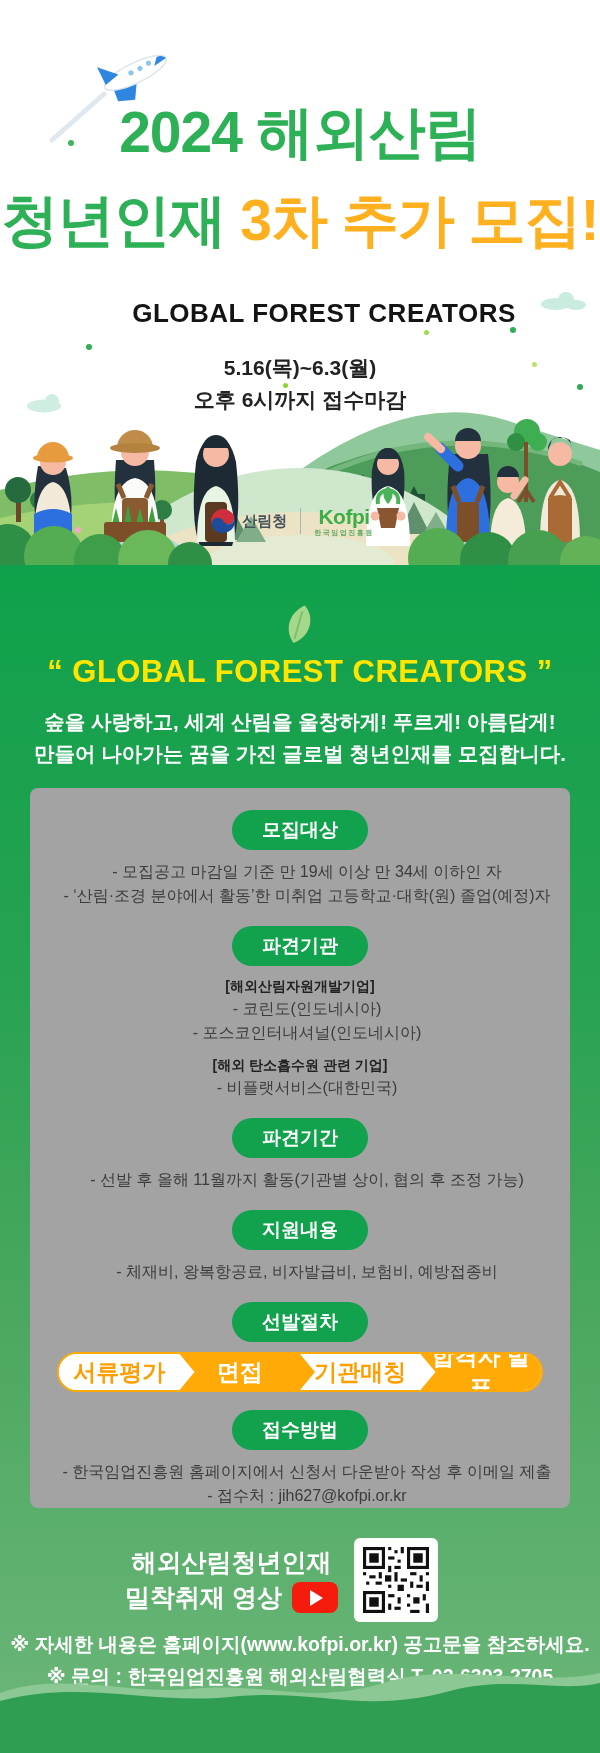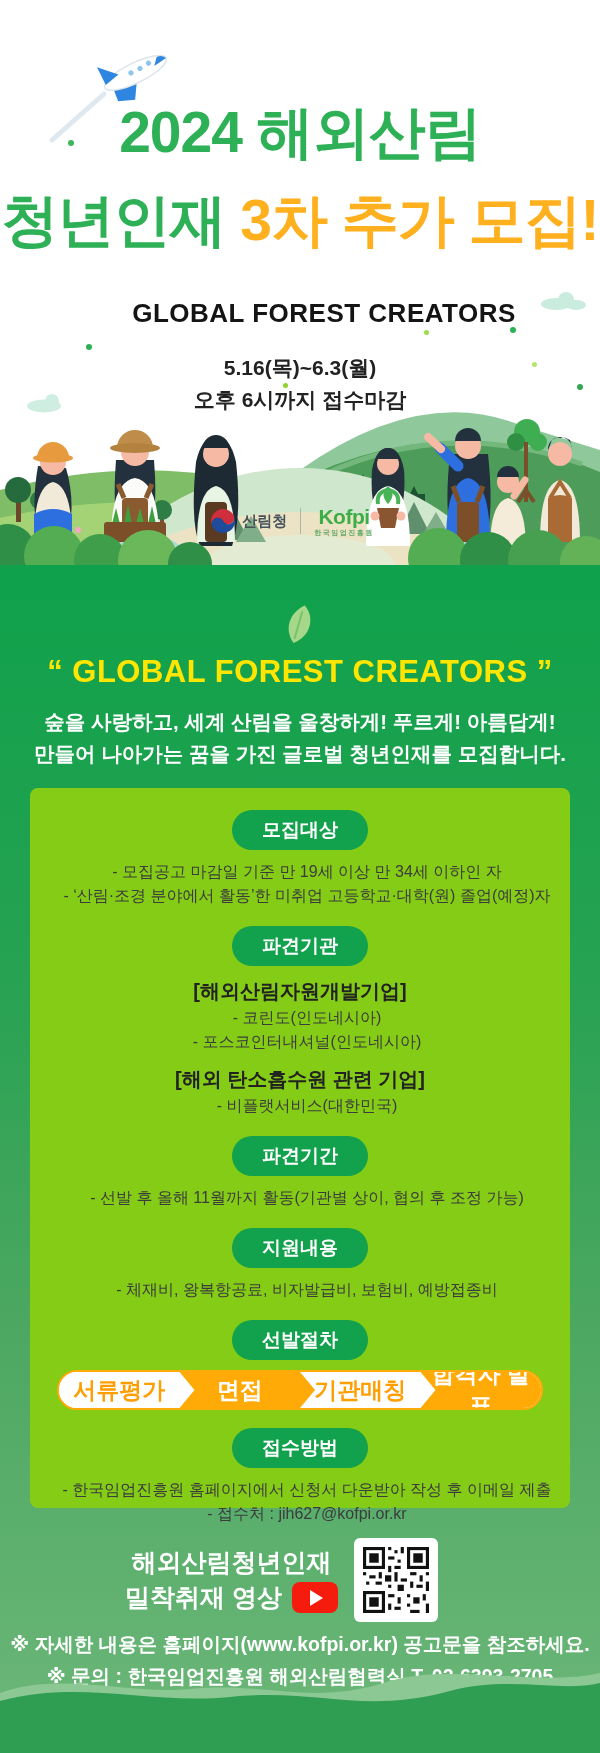--- a/index.html
+++ b/index.html
@@ -17,26 +17,26 @@
   .gfc{top:298px;font-size:26px;font-weight:800;color:#141414;letter-spacing:.5px;margin-left:24px;}
   .date{top:354px;font-size:21px;font-weight:800;color:#222;}
   .deadline{top:386px;font-size:21px;font-weight:800;color:#222;}
   .dot{position:absolute;border-radius:50%;}
   
   .band{top:565px;left:0;width:600px;height:1188px;
     background:linear-gradient(180deg,#0fa14b 0%,#26a252 34%,#4aa75f 62%,#6db77a 100%);}
   .quote-title{top:654px;font-size:31px;font-weight:800;color:#ffe600;letter-spacing:.5px;}
   .desc{top:706px;font-size:20.5px;font-weight:700;color:#ffffff;line-height:1.55;}
   
-  .card{top:788px;left:30px;width:540px;height:720px;background:#84cc16;border-radius:8px;
+  .card{top:788px;left:30px;width:540px;height:720px;background:#a3a3a3;border-radius:8px;
     box-sizing:border-box;padding-top:4px;text-align:center;}
   .pill{display:block;width:fit-content;margin:18px auto 10px;padding:7px 30px;border-radius:22px;
     background:#12a14c;color:#fff;font-size:19px;font-weight:800;}
   .line{font-size:16px;color:#3c3c3c;line-height:1.5;margin-left:14px;}
-  .group-title{font-size:20px;font-weight:800;color:#222;line-height:1.5;}
+  .group-title{font-size:14px;font-weight:800;color:#222;line-height:1.5;}
   .gap{height:10px;}
   .steps{width:486px;height:40px;margin:6px auto 0;box-sizing:border-box;border:2.5px solid #ffaa07;
     border-radius:22px;display:flex;overflow:hidden;background:#fff;}
   .step{flex:1;position:relative;display:flex;align-items:center;justify-content:center;
     font-weight:800;font-size:23px;color:#ff9e00;background:#fff;}
   .step.orange{background:#ffaa07;color:#fff;}
   .step:not(:last-child)::after{content:"";position:absolute;right:-15px;top:0;width:15px;height:100%;
     background:inherit;clip-path:polygon(0 0,100% 50%,0 100%);}
   .step:nth-child(1){z-index:4;} .step:nth-child(2){z-index:3;}
   .step:nth-child(3){z-index:2;} .step:nth-child(4){z-index:1;}

